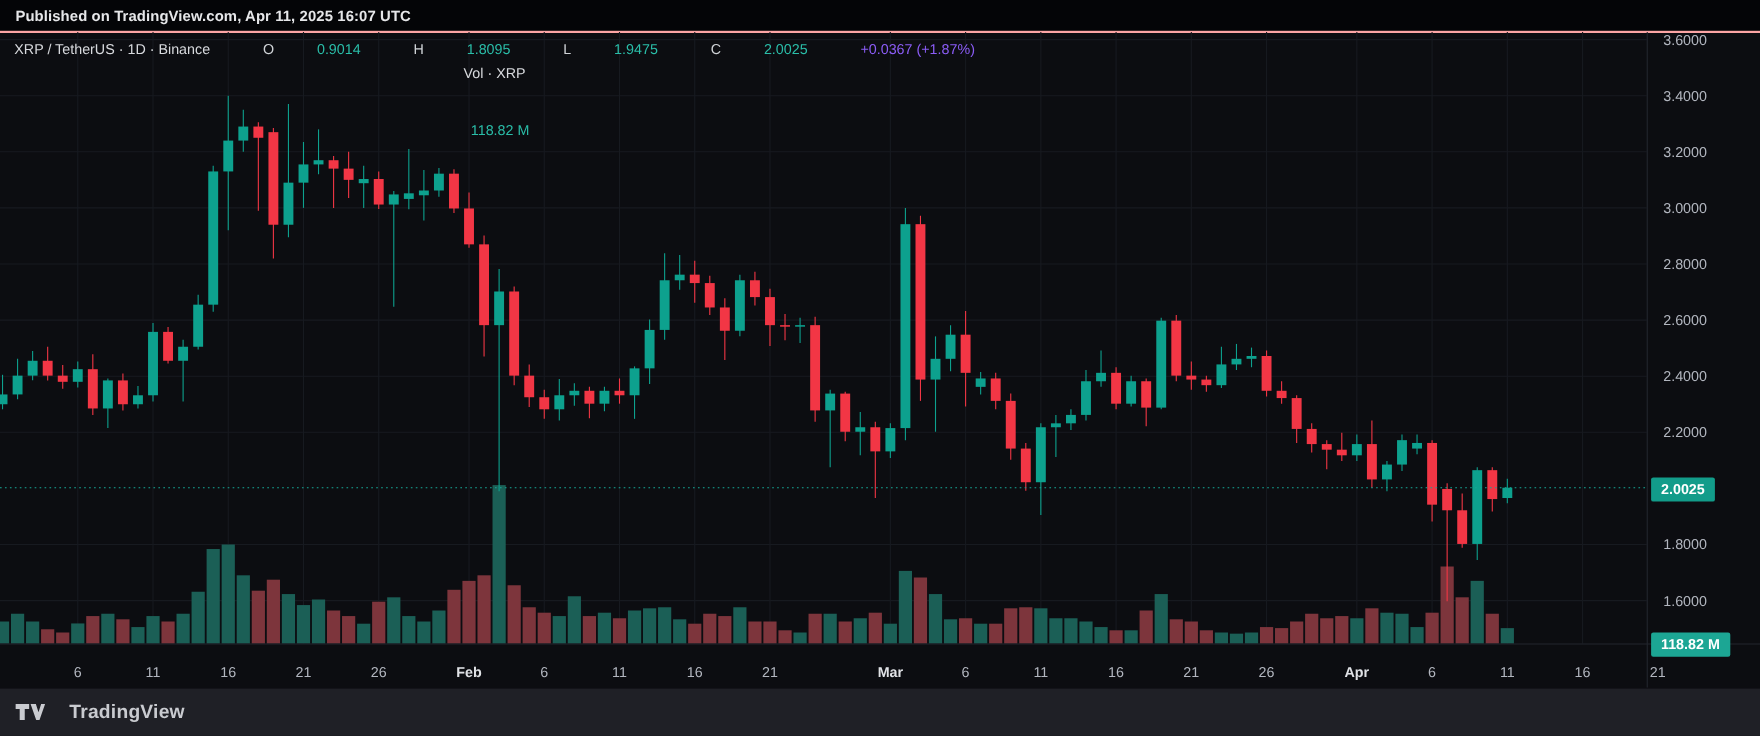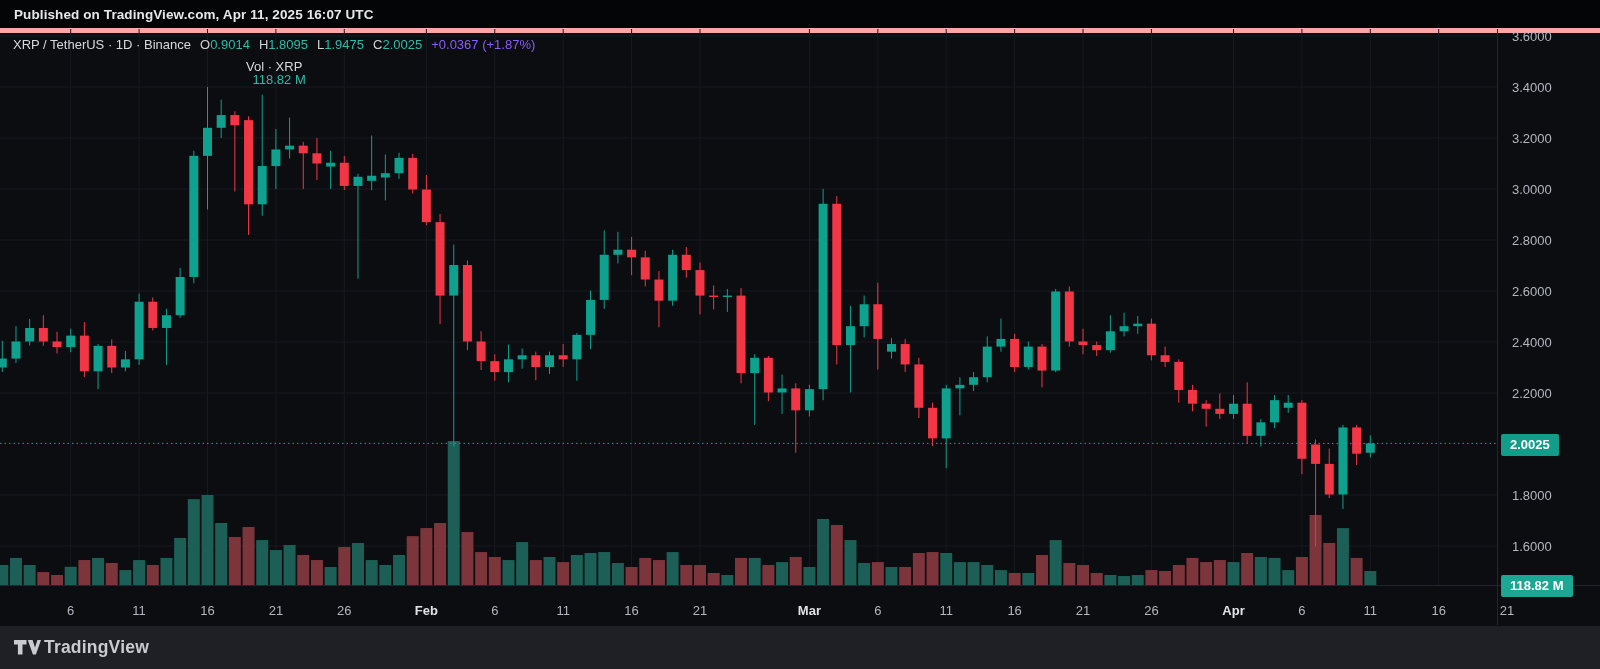--- a/index.html
+++ b/index.html
@@ -1,42 +1,42 @@
 <!DOCTYPE html>
 <html><head>
 <meta charset="utf-8">
 <style>
   html,body{margin:0;padding:0;background:#000;}
   .screen{position:relative;width:1600px;height:669px;overflow:hidden;
           background:#0c0d11;font-family:"Liberation Sans",sans-serif;
           -webkit-font-smoothing:antialiased;}
   .topbar{position:absolute;left:0;top:0;width:1600px;height:28px;
-          background:#040507;border-bottom:5px solid #fca5a5;
+          background:#040507;border-bottom:2px solid #fca5a5;
           display:flex;align-items:center;}
   .topbar span{margin-left:14px;color:#e6e7e9;font-size:13.5px;font-weight:700;letter-spacing:.1px;}
   #chart-svg{position:absolute;left:0;top:0;}
   svg text{font-family:"Liberation Sans",sans-serif;}
   .legend{position:absolute;left:13px;top:38px;z-index:5;font-size:13px;line-height:1;}
-  .legend-row{display:flex;align-items:center;white-space:pre;}
+  .legend-row{display:flex;align-items:center;white-space:pre;gap:39px;}
   .legend-row + .legend-row{margin-top:9px;flex-direction:column;}
   .lg-title{color:#d7d9dd;font-weight:400;}
   .lg-k{color:#cfd2d6;margin-left:9px;}
   .lg-v{color:#2abda8;}
   .lg-chg{color:#8b5cf6;margin-left:9px;}
   .lg-vol-val{color:#2abda8;margin-left:10px;}
   .price-badge{position:absolute;left:1501px;top:434px;z-index:6;
                background:#129c8a;color:#fff;font-size:13px;font-weight:700;
                padding:3px 9px 4px;border-radius:2px;}
   .vol-badge{position:absolute;left:1501px;top:575px;z-index:6;
              background:#1ca694;color:#fff;font-size:13px;font-weight:700;
              padding:3px 9px 4px;border-radius:2px;}
   .footer{position:absolute;left:0;top:626px;width:1600px;height:43px;
           background:#1f2026;display:flex;align-items:center;}
   .logo{display:flex;align-items:center;margin-left:14px;cursor:pointer;}
-  .logo-text{color:#c9cbd0;font-size:17.5px;font-weight:700;margin-left:3px;letter-spacing:.2px;}
+  .logo-text{color:#c9cbd0;font-size:17.5px;font-weight:700;margin-left:22px;letter-spacing:.2px;}
 </style>
 </head>
 <body>
 
 <div class="screen">
 
   <div class="topbar">
     <span>Published on TradingView.com, Apr 11, 2025 16:07 UTC</span>
   </div>
 

